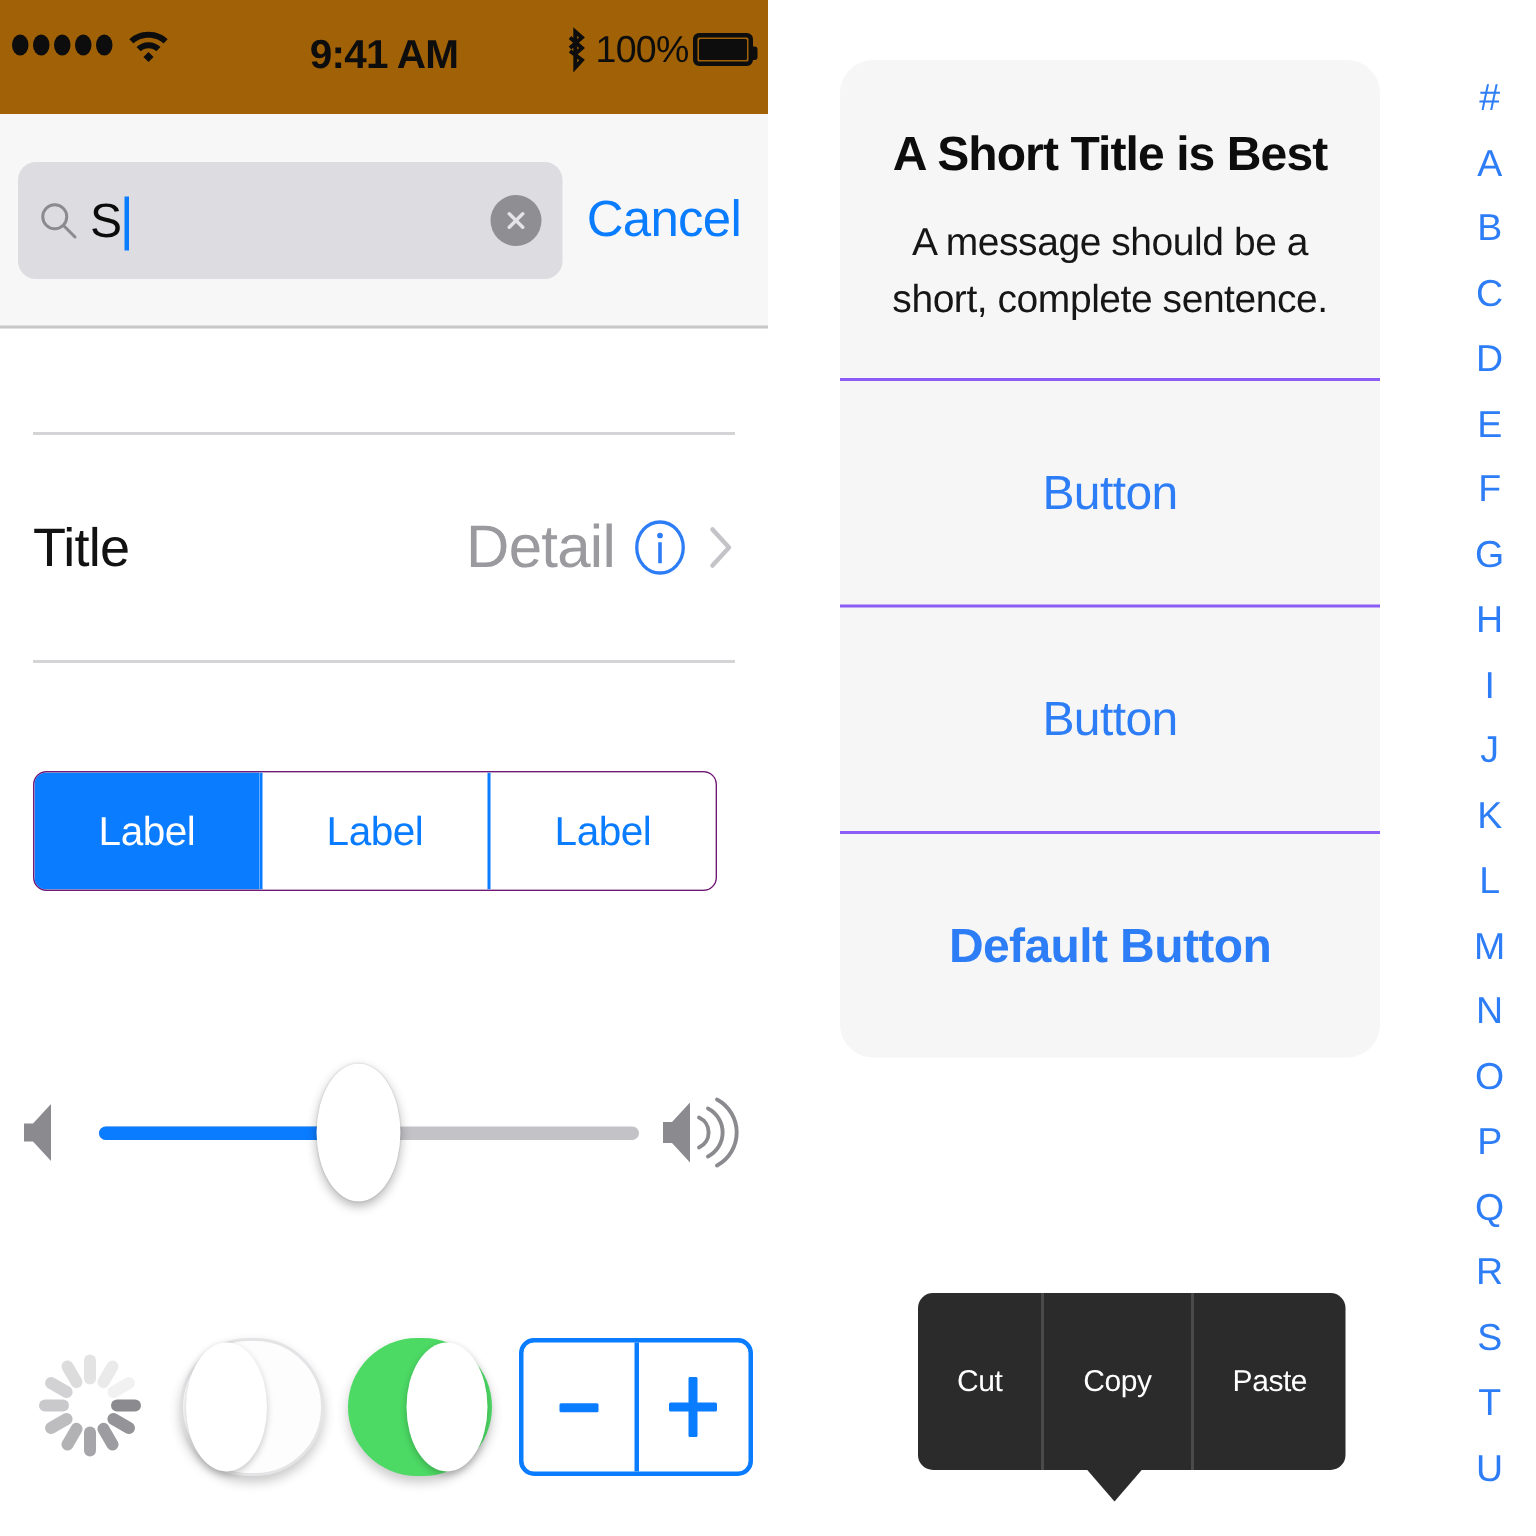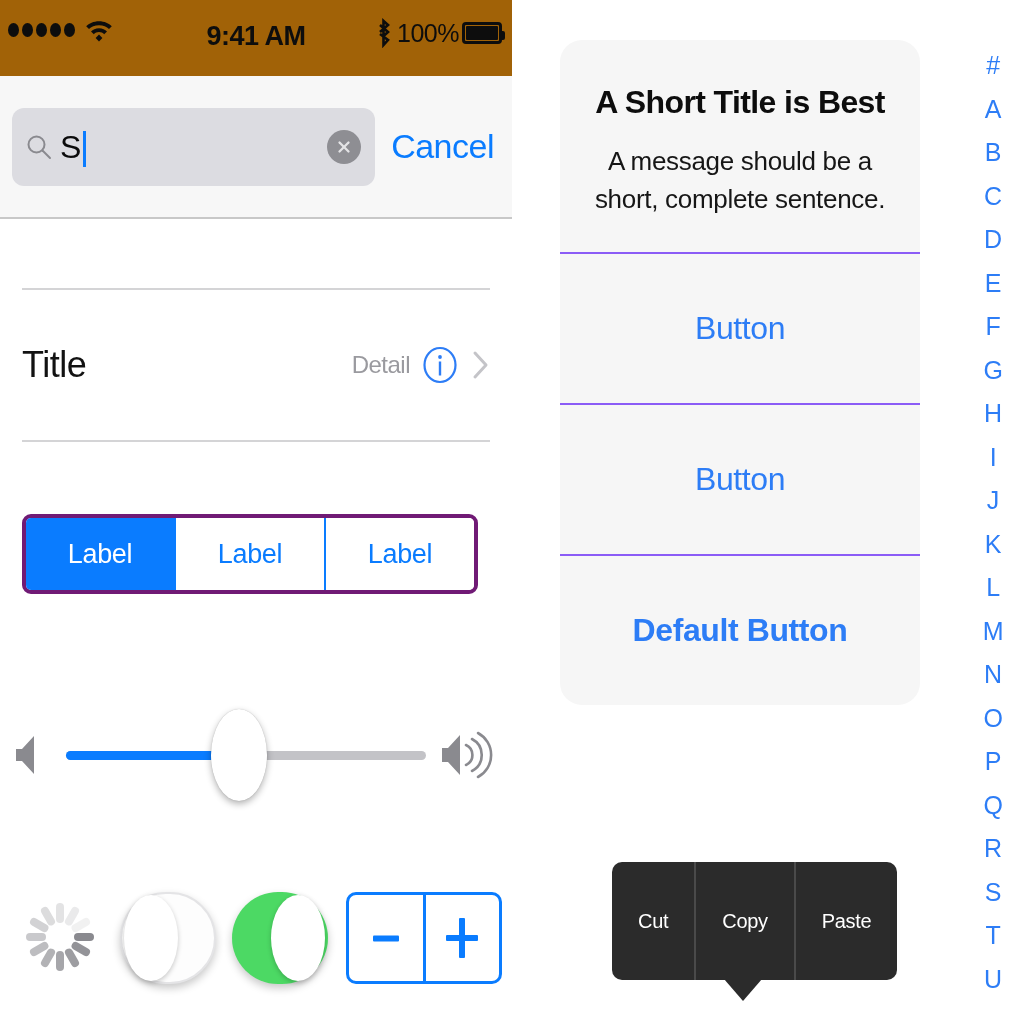--- a/index.html
+++ b/index.html
@@ -62,28 +62,28 @@
     flex: none; margin-left: 16px; margin-right: 6px;
     font-size: 34px; color: #0a7cff; letter-spacing: -0.5px;
   }
   .divider-inset { position: absolute; left: 22px; width: 468px; height: 2px; background: #d4d4d6; }
   .list-row {
     position: absolute; left: 0; top: 290px; width: 512px; height: 150px;
     display: flex; align-items: center; padding: 0 22px; background: #fff; gap: 12px;
   }
   .row-title { font-size: 36px; color: #121212; letter-spacing: -0.5px; }
   .row-right { margin-left: auto; display: flex; align-items: center; gap: 11px; }
-  .row-detail { font-size: 24px; color: #9a9a9f; letter-spacing: -0.5px; }
+  .row-detail { font-size: 40px; color: #9a9a9f; letter-spacing: -0.5px; }
   .info-icon { width: 38px; height: 38px; }
   .chevron { width: 20px; height: 32px; }
 
   
   .segmented {
     position: absolute; left: 22px; top: 514px; width: 456px; height: 80px;
-    border: 4px solid #701a75; border-radius: 9px; display: flex; overflow: hidden;
+    border: 1px solid #701a75; border-radius: 9px; display: flex; overflow: hidden;
   }
   .seg {
     flex: 1; display: flex; align-items: center; justify-content: center;
     font-size: 27px; color: #0a7cff; background: #fff;
     border-left: 2px solid #0a7cff; letter-spacing: -0.3px;
   }
   .seg:first-child { border-left: none; }
   .seg.sel { background: #0a7cff; color: #ffffff; }
 
   

